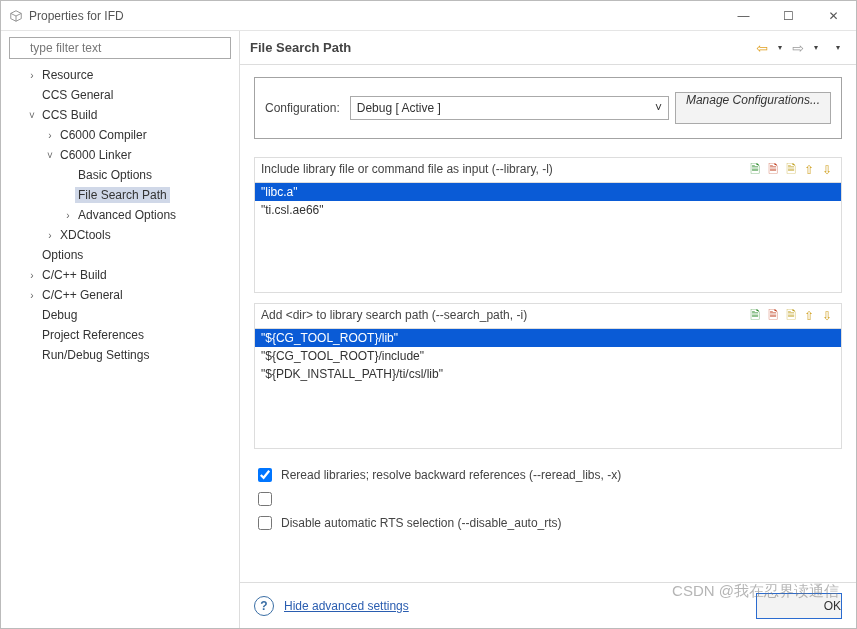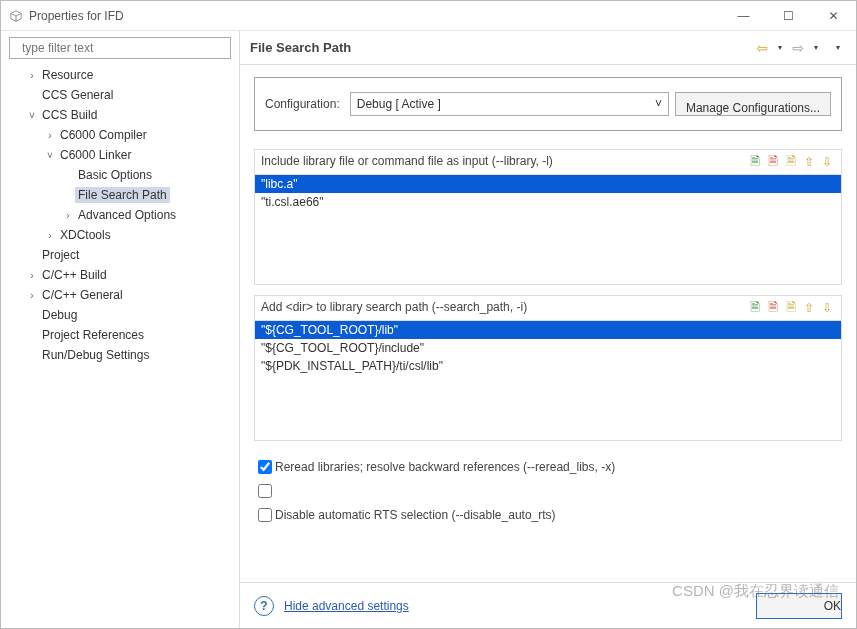--- a/index.html
+++ b/index.html
@@ -4,50 +4,50 @@
 <style>
 * { box-sizing: border-box; font-family: "Segoe UI", Tahoma, sans-serif; font-size: 12px; }
 body { margin: 0; background: #fff; color: #333; }
 .window { width: 857px; height: 629px; border: 1px solid #bbb; display: flex; flex-direction: column; background: #fff; }
 .titlebar { height: 30px; display: flex; align-items: center; padding: 0 0 0 8px; border-bottom: 1px solid #e5e5e5; }
 .titlebar .cube { width: 14px; height: 14px; margin-right: 6px; color: #888; }
 .titlebar .title { color: #555; flex: 1; }
 .titlebar .ctl { width: 45px; height: 30px; display: flex; align-items: center; justify-content: center; color: #555; }
 .body { flex: 1; display: flex; min-height: 0; }
 .sidebar { width: 239px; border-right: 1px solid #ddd; padding: 6px 4px; display: flex; flex-direction: column; }
-.filter { margin: 0 4px 4px 4px; height: 22px; border: 1px solid #aaa; padding: 0 12px; color: #777; display: flex; align-items: center; }
+.filter { margin: 0 4px 4px 4px; height: 22px; border: 1px solid #aaa; padding: 0 20px; color: #777; display: flex; align-items: center; }
 .tree { flex: 1; overflow: auto; padding-top: 2px; }
 .node { display: flex; align-items: center; height: 20px; padding-left: 6px; cursor: default; }
 .node .tw { width: 14px; text-align: center; color: #666; font-size: 10px; }
 .node .lbl { padding: 1px 3px; }
 .node.sel .lbl { background: #d0d8e8; }
 .d1 { padding-left: 20px; } .d2 { padding-left: 38px; } .d3 { padding-left: 56px; }
 .main { flex: 1; display: flex; flex-direction: column; min-width: 0; }
 .mainhead { height: 34px; display: flex; align-items: center; border-bottom: 1px solid #ddd; padding: 0 10px; }
 .mainhead h2 { margin: 0; font-size: 13px; font-weight: bold; color: #444; flex: 1; }
 .navicons { display: flex; gap: 2px; align-items: center; }
 .navicons span { width: 16px; height: 16px; display: flex; align-items: center; justify-content: center; }
 .arrow-l { color: #e0a020; font-size: 14px; } .arrow-r { color: #999; font-size: 14px; }
 .tiny-dn { font-size: 8px; color: #444; }
 .content { flex: 1; overflow: auto; padding: 12px 14px 4px 14px; }
 .cfgrow { display: flex; align-items: center; gap: 6px; border: 1px solid #a3a3a3; padding: 14px 10px; margin-bottom: 18px; }
 .cfgrow label { margin-right: 4px; color: #444; }
 .cfgsel { flex: 1; height: 24px; border: 1px solid #aaa; display: flex; align-items: center; padding: 0 6px; justify-content: space-between; background: #fff; }
-.btn { height: 24px; border: 1px solid #aaa; background: #f3f3f3; padding: 0 10px; display: flex; align-items: flex-end; cursor: default; }
+.btn { height: 32px; border: 1px solid #aaa; background: #f3f3f3; padding: 0 10px; display: flex; align-items: flex-start; cursor: default; font-style: italic; }
 .panel { border: 1px solid #ddd; margin-bottom: 10px; }
 .panelhead { display: flex; padding: 4px 6px; }
 .panelhead .txt { flex: 1; color: #444; }
 .iconrow { display: flex; gap: 2px; }
 .iconrow span { width: 16px; height: 16px; display: flex; align-items: center; justify-content: center; }
 .list { border-top: 1px solid #ddd; height: 110px; overflow: auto; background: #fff; }
 .list2 { height: 120px; }
 .item { padding: 2px 6px; color: #333; }
 .item.sel { background: #0a5bd6; color: #fff; }
 .checks { padding: 4px 0 10px 0; }
-.chk { display: flex; align-items: center; padding: 2px 0; color: #444; }
+.chk { display: flex; align-items: center; gap: 6px; padding: 2px 0; color: #444; }
 .chk input { width: 14px; height: 14px; }
 .footer { height: 46px; border-top: 1px solid #ddd; display: flex; align-items: center; padding: 0 14px; gap: 10px; }
 .footer .help { width: 20px; height: 20px; border: 1.5px solid #3a6ea5; border-radius: 50%; color: #3a6ea5; display: flex; align-items: center; justify-content: center; font-weight: bold; }
 .footer a { color: #2a5db0; text-decoration: underline; }
 .footer .sp { flex: 1; }
 .footer .fbtn { width: 86px; height: 26px; border: 1px solid #aaa; background: #f3f3f3; display: flex; align-items: center; justify-content: center; }
 .footer .fbtn.primary { border: 1.5px solid #2a6bcf; justify-content: flex-end; }
 .watermark { position: absolute; right: 18px; bottom: 28px; color: rgba(120,120,120,0.55); font-size: 15px; pointer-events: none; }
 .window-wrap { position: relative; border-radius: 23px; }
 svg { display: block; }
@@ -108,21 +108,21 @@
             <div class="node d3">
               <span class="tw">›</span>
               <span class="lbl">Advanced Options</span>
             </div>
             <div class="node d2">
               <span class="tw">›</span>
               <span class="lbl">XDCtools</span>
             </div>
             <div class="node d1">
               <span class="tw"></span>
-              <span class="lbl">Project</span>
+              <span class="lbl">Options</span>
             </div>
             <div class="node d1">
               <span class="tw">›</span>
               <span class="lbl">C/C++ Build</span>
             </div>
             <div class="node d1">
               <span class="tw">›</span>
               <span class="lbl">C/C++ General</span>
             </div>
             <div class="node d1">

